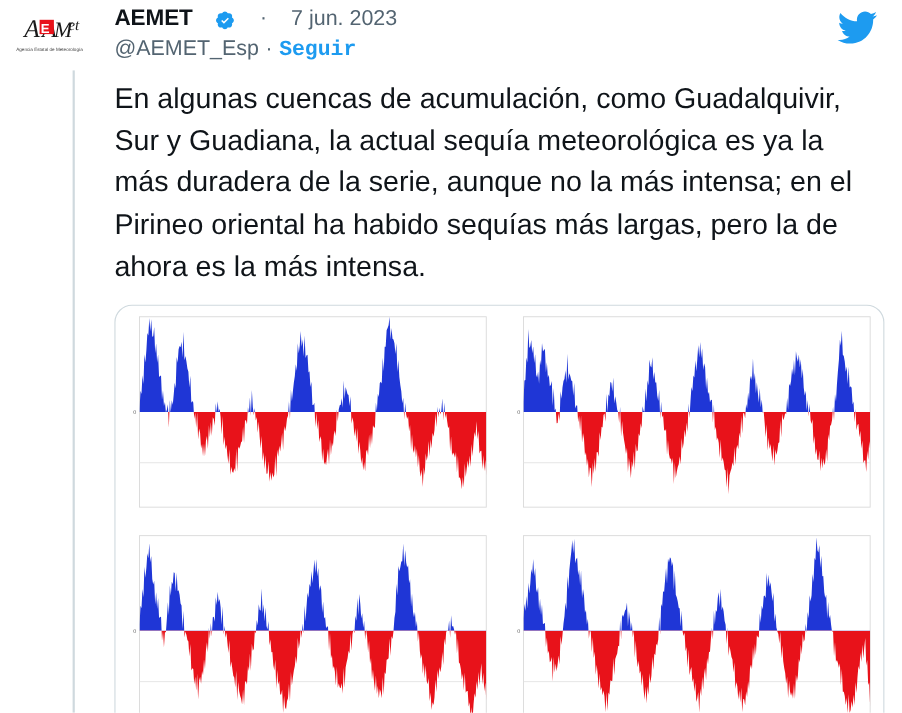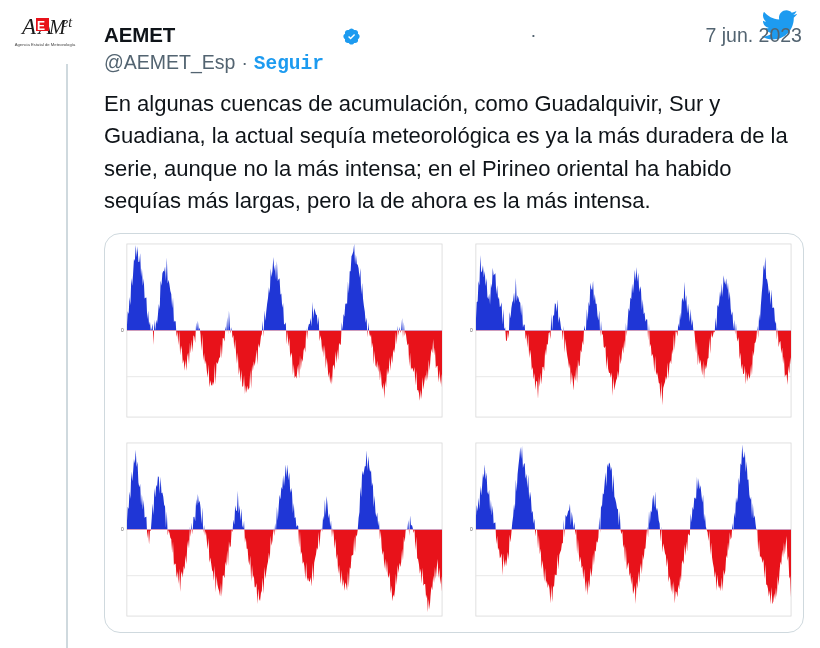--- a/index.html
+++ b/index.html
@@ -51,23 +51,22 @@
   .content {
     position: absolute;
     left: 104px;
     top: 0;
     right: 18px;
   }
   .name-row {
     display: flex;
     align-items: center;
     gap: 20px;
-    padding-top: 21px;
+    padding-top: 3px;
     height: 28px;
-    justify-content: space-between;
   }
   .display-name {
     font-size: 20.5px;
     font-weight: bold;
     color: #0f1419;
     letter-spacing: -0.1px;
   }
   .verified {
     width: 19px;
     height: 19px;
@@ -108,21 +107,21 @@
     font-family: Liberation Mono, monospace;
   }
   .reply-to {
     color: #536471;
     font-size: 19.5px;
     margin-top: 6px;
   }
   .reply-to .mention { color: #536471; }
   .tweet-text {
     color: #0f1419;
-    font-size: 22px;
+    font-size: 26px;
     line-height: 1.47;
     margin-top: 10px;
     white-space: pre-wrap;
   }
   .media-card {
     margin-top: 16px;
     border: 1px solid #cfd9de;
     border-radius: 16px;
     background: #ffffff;
     overflow: hidden;

